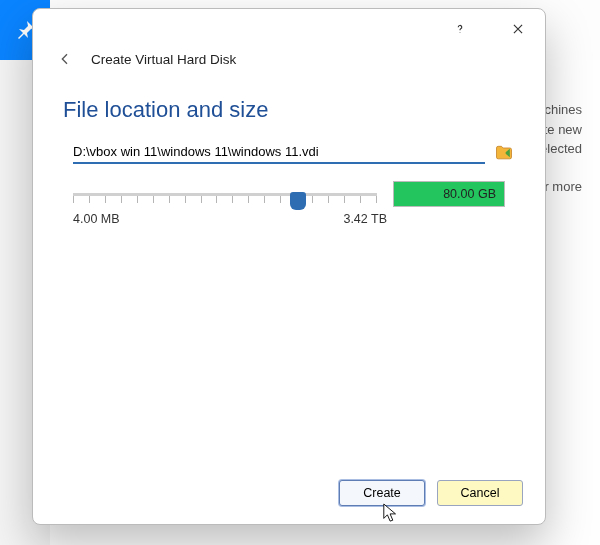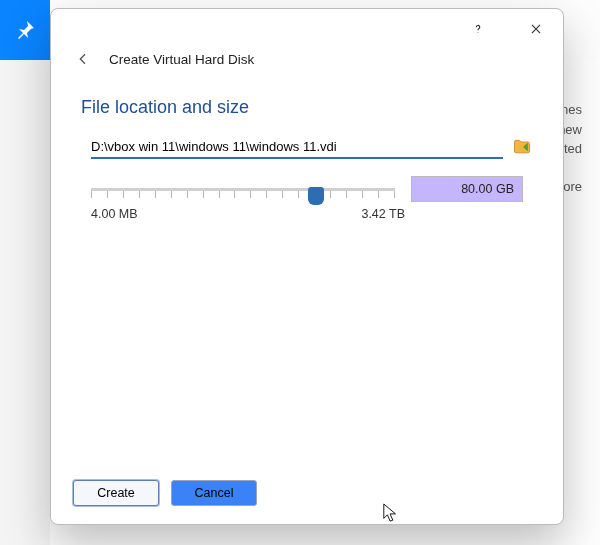--- a/index.html
+++ b/index.html
@@ -57,21 +57,21 @@
     background:#fefefe;
     padding:40px 18px 0 24px;
     line-height:1.5;
     color:#555;
   }
   .bg-body .frag{display:block;text-align:right;}
 
   
   .dialog{
     position:absolute;
-    left:50px;top:8px;
+    left:32px;top:8px;
     width:512px;height:515px;
     background:var(--bg);
     border:1px solid #bbb;
     border-radius:8px;
     box-shadow:0 20px 45px rgba(0,0,0,0.25);
     display:flex;flex-direction:column;
   }
   .titlebar{
     height:40px;
     display:flex;align-items:center;justify-content:flex-end;
@@ -94,31 +94,31 @@
   }
   .back-arrow svg{width:16px;height:16px;stroke:#555;stroke-width:2;fill:none;}
   .wizard-title{font-size:13.5px;color:#222;}
 
   .content{
     padding:4px 30px 0 30px;
     flex:1;overflow:hidden;
   }
   .step-name{
     color:var(--heading);
-    font-size:18px;
+    font-size:22px;
     margin:6px 0 18px 0;
   }
   .desc{
     color:var(--muted);
     margin:0 0 14px 10px;
     line-height:1.45;
   }
 
   .path-row{
-    display:flex;gap:8px;align-items:flex-start;
+    display:flex;gap:8px;align-items:center;
     margin:0 0 16px 10px;
   }
   .path-input{
     flex:1;
     border:none;
     border-bottom:2px solid var(--accent);
     padding:3px 0;
     font-size:13px;
     color:#000;
     outline:none;
@@ -147,41 +147,41 @@
   .thumb{
     position:absolute;top:-1px;width:16px;height:18px;
     background:var(--accent);
     border-radius:3px 3px 6px 6px;
     transform:translateX(-50%);
     cursor:pointer;
   }
   .size-box{
     width:94px;height:24px;
     border:1px solid #bbb;
-    background:#c4b5fd;
+    background:#22c55e;
     display:flex;align-items:center;justify-content:flex-end;
     padding:0 8px;margin-left:16px;
     font-size:12.5px;
   }
   .slider-labels{
     display:flex;justify-content:space-between;
     font-size:12.5px;color:#333;margin-top:4px;
     padding-right:118px; 
     gap:19px;
   }
 
   .footer{
-    display:flex;align-items:center;
+    display:flex;justify-content:flex-end;align-items:center;
     gap:12px;
     padding:10px 22px 18px 22px;
   }
   .btn{
     min-width:86px;height:26px;
     border:1px solid var(--btn-border);
-    background:#3b82f6;
+    background:#fef9c3;
     border-radius:3px;
     font-size:12.5px;
     cursor:pointer;
     padding:0 12px;
   }
   .btn.primary{
     border:1.5px solid #5f7db5;
     box-shadow:0 0 0 1px #a9bde2;
     background:#f4f7fc;
   }

